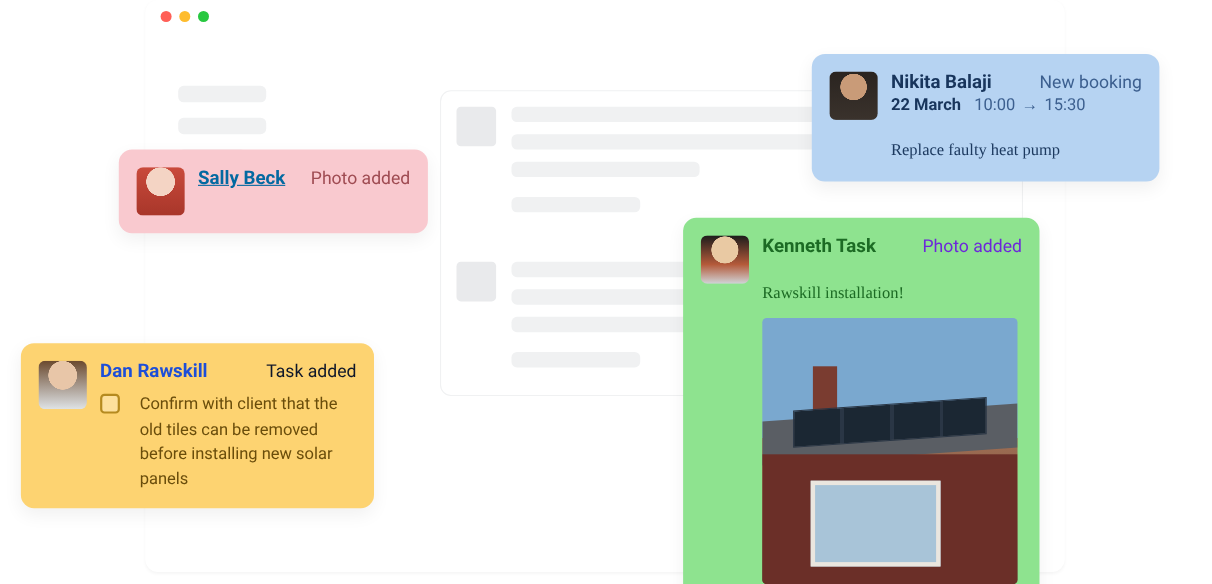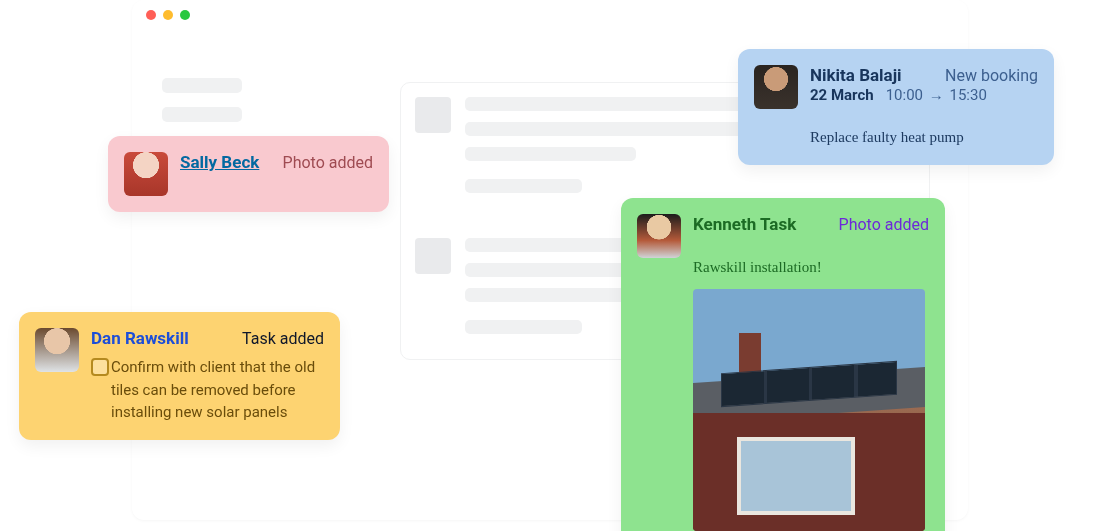--- a/index.html
+++ b/index.html
@@ -106,21 +106,21 @@
     .card-sally .badge { color: #9f4b52; }
     .card-sally .card-text { color: #6b2730; }
 
     
     .card-dan {
       left: 19px; top: 312px; width: 321px;
       background: #fdd371;
     }
     .card-dan .name { color: #1d4ed8; }
     .card-dan .badge { color: #0f172a; }
-    .task-row { display: flex; align-items: flex-start; gap: 2px; margin-top: 8px; }
+    .task-row { display: flex; align-items: flex-start; gap: 18px; margin-top: 8px; }
     .checkbox {
       width: 18px; height: 18px; border: 2px solid #b58a1f; border-radius: 4px;
       flex-shrink: 0; margin-top: 2px; background: rgba(255,255,255,0.3);
     }
     .task-text { font-size: 15px; color: #6a4d0b; line-height: 1.5; }
 
     
     .card-nikita {
       left: 738px; top: 49px; width: 316px;
       background: #b6d3f2;

